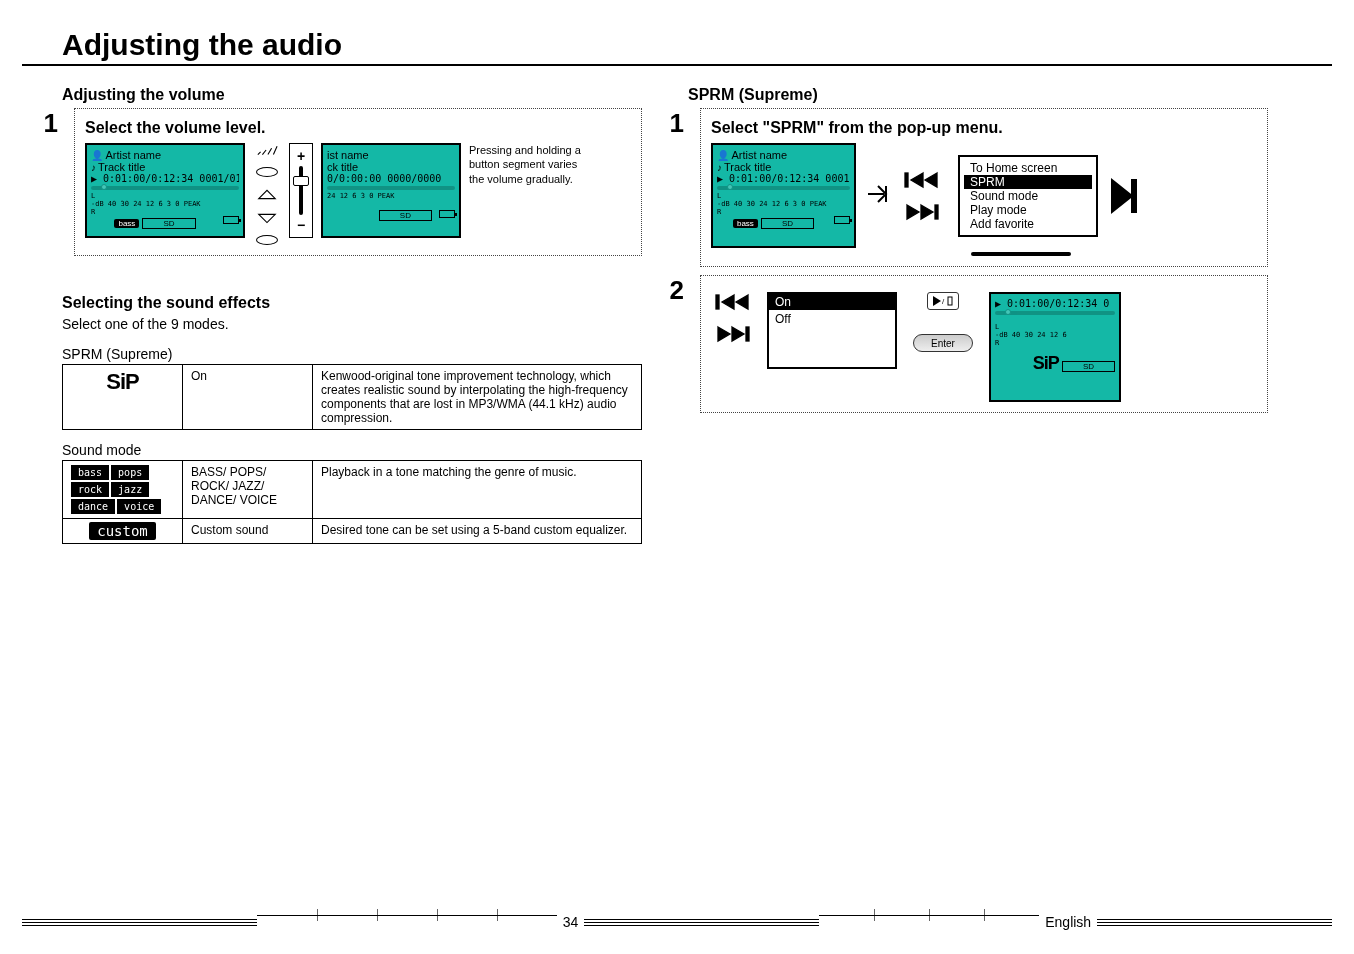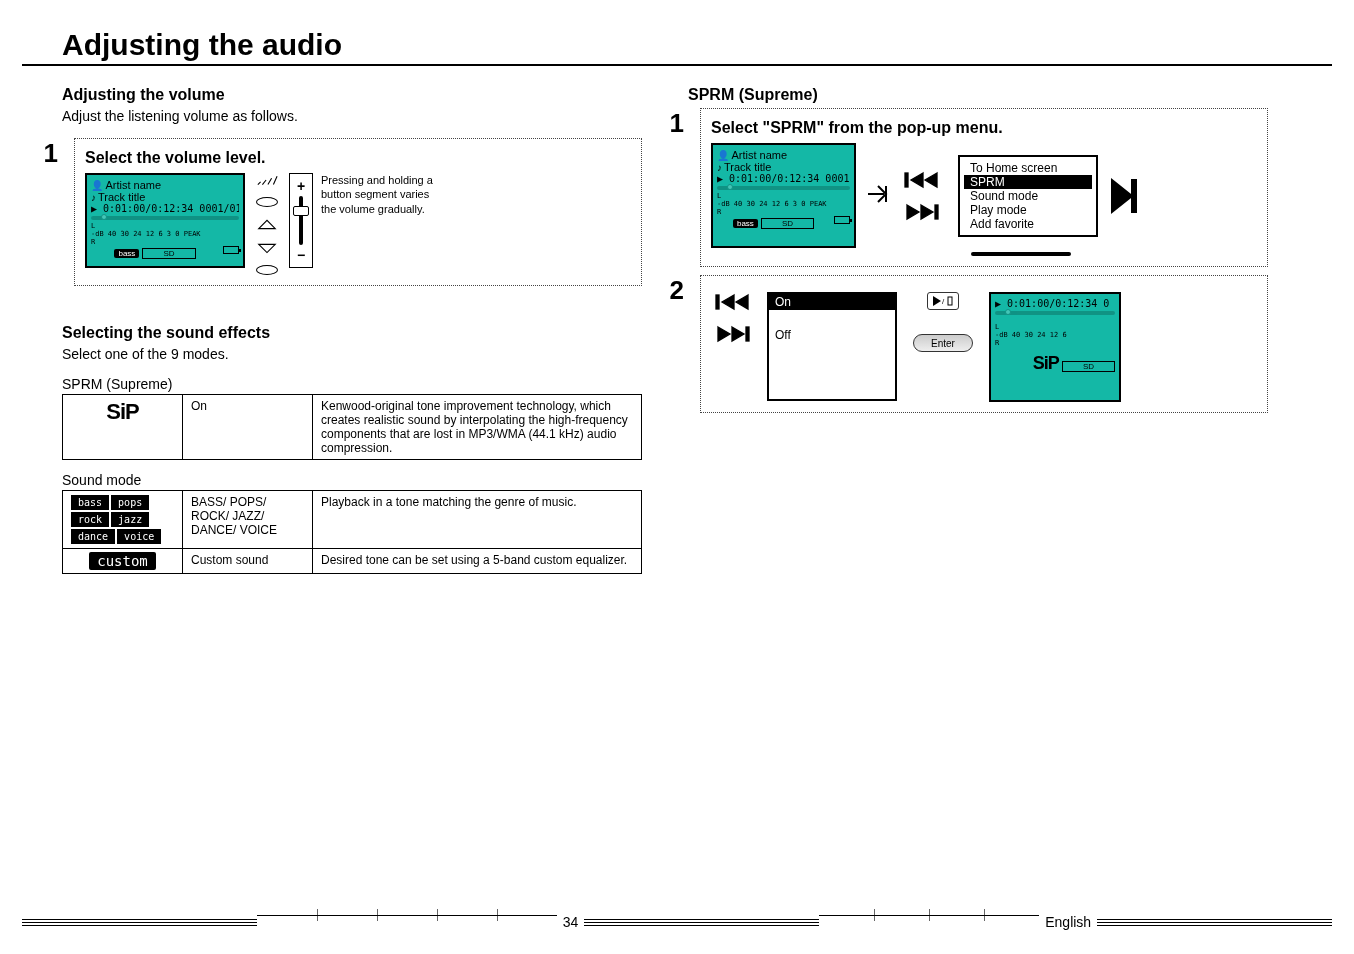--- a/index.html
+++ b/index.html
@@ -92,21 +92,21 @@
   .menu-box .sel { background: #000; color: #fff; padding: 0 6px; }
   .menu-box div { padding: 0 6px; white-space: nowrap; }
 
   .big-next {
     width: 34px; height: 40px;
   }
 
   .step2-row { display:flex; align-items:flex-start; gap:6px; margin-top:6px; }
   .choice-box { width: 130px; border: 2px solid #000; background:#fff; font-size:12px; }
   .choice-box .sel { background:#000; color:#fff; padding:1px 6px; border-bottom:1px solid #fff; }
-  .choice-box .opt { padding:17px 6px; }
+  .choice-box .opt { padding:1px 6px; }
 
   .enter-btn {
     width: 60px; height: 18px;
     background: linear-gradient(#ccc,#eee);
     border: 1px solid #333; border-radius: 9px;
     font-size: 10px; display:flex; align-items:center; justify-content:center;
   }
   .playpause-chip {
     width: 32px; height: 18px; border: 1px solid #333; border-radius: 3px;
     display:flex; align-items:center; justify-content:center; background:#fff;
@@ -138,21 +138,20 @@
 </style>
 </head>
 <body>
 
 <div class="page-title">Adjusting the audio</div>
 <div class="title-rule"></div>
 
 <div class="col-left">
 
   <div class="subheading">Adjusting the volume</div>
-  <div class="body">Adjust the listening volume as follows.</div>
 
   <div class="stepwrap">
     <span class="stepnum">1</span>
     <div class="dotted-box" style="margin-left:12px;">
       <div class="step-title">Select the volume level.</div>
 
       <div class="device-row">
 
         <div class="device-lcd">
           <div class="lcd-line"><span class="icon-artist"></span><span>Artist name</span></div>
@@ -185,20 +184,32 @@
           <div class="oval"></div>
         </div>
 
         <div class="vol-slider">
           <div class="plus">+</div>
           <div class="track"></div>
           <div class="handle"></div>
           <div class="minus">−</div>
         </div>
 
+        <div class="device-lcd" style="width:140px;">
+          <div class="lcd-line">ist name</div>
+          <div class="lcd-line">ck title</div>
+          <div class="lcd-line mono-time">0/0:00:00 0000/0000</div>
+          <div class="lcd-progress"></div>
+          <div style="font-size:7px; font-family:monospace;">24      12  6 3 0 PEAK</div>
+          <div style="height:8px"></div>
+          <div style="text-align:right;">
+            <span class="sd-icon">SD</span>
+            <span class="lcd-batt"></span>
+          </div>
+        </div>
 
         <div class="hint-text">Pressing and holding a button segment varies the volume gradually.</div>
       </div>
     </div>
   </div>
 
   <div style="height:30px"></div>
 
   <div class="subheading">Selecting the sound effects</div>
   <div class="body">Select one of the 9 modes.</div>

